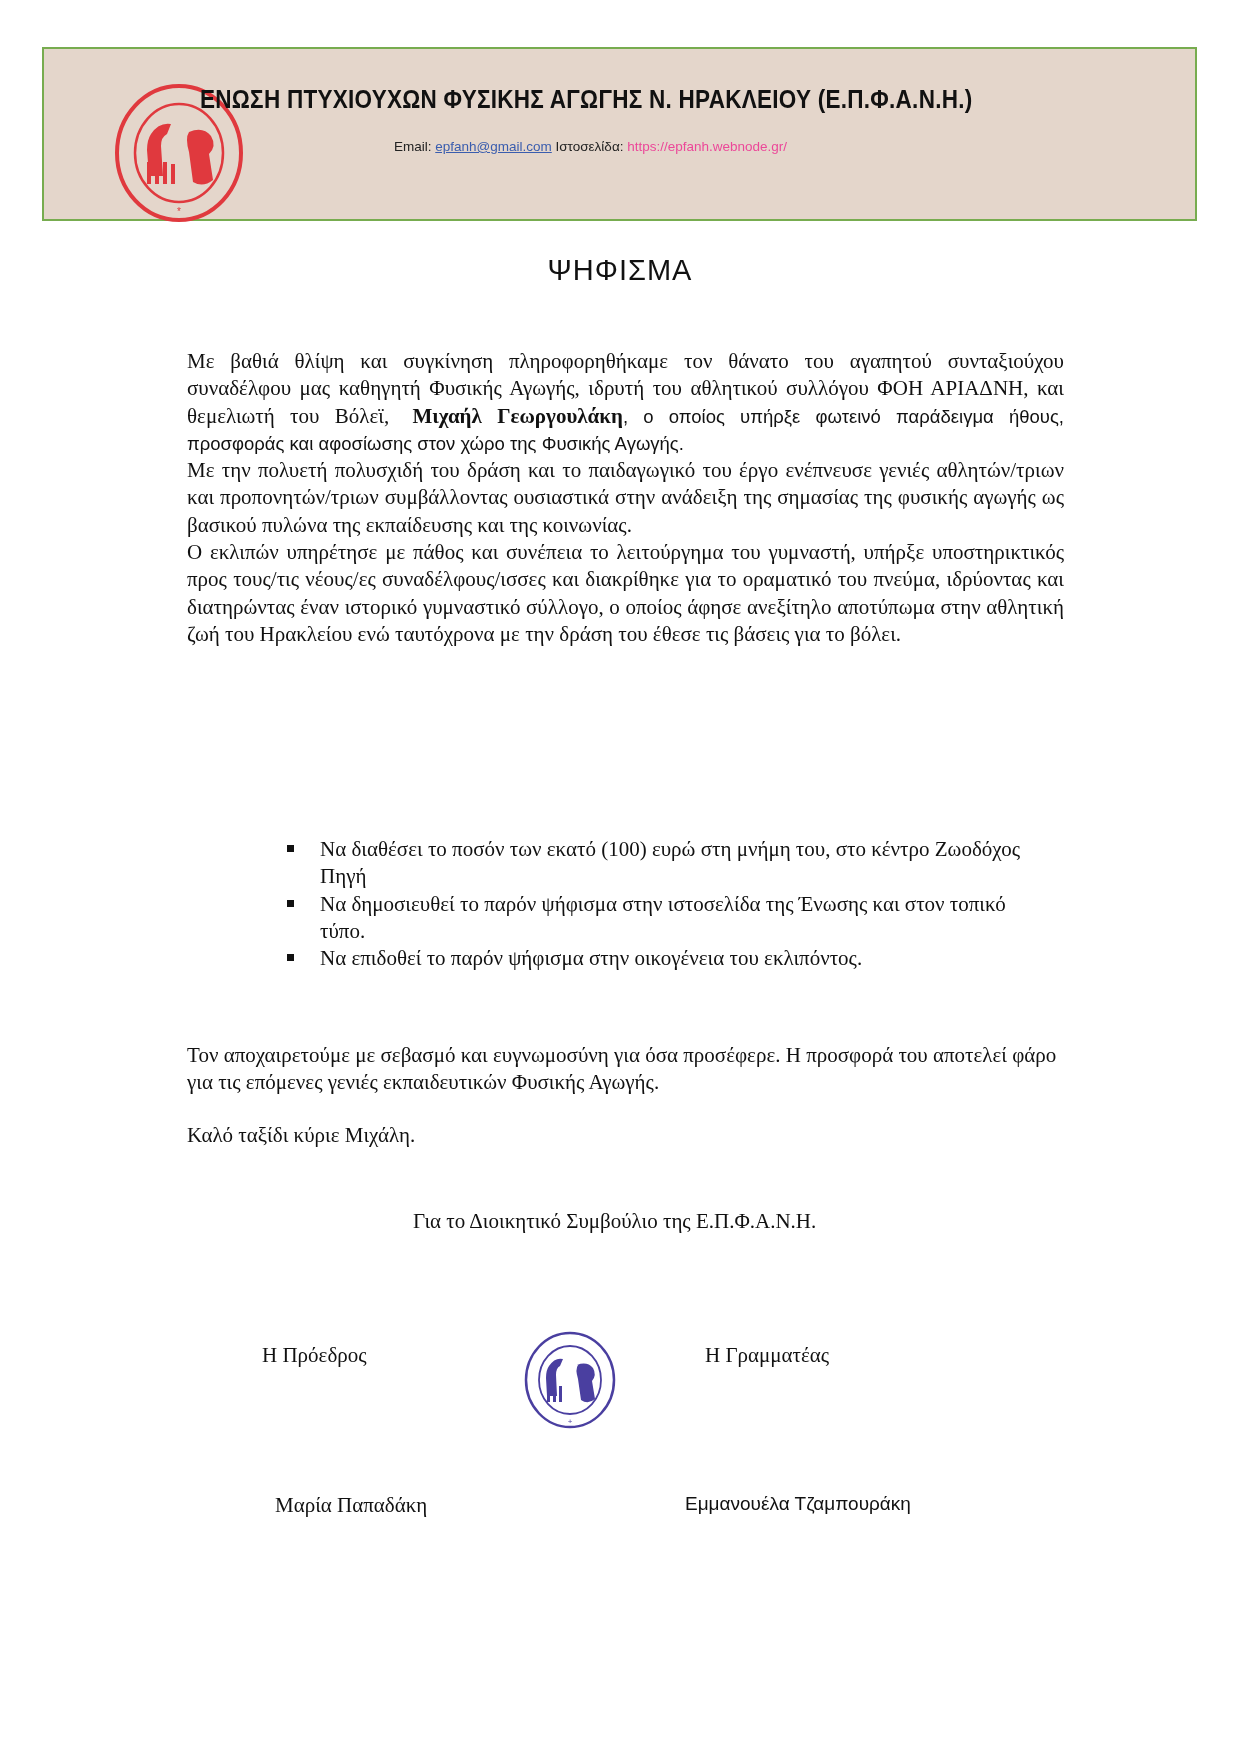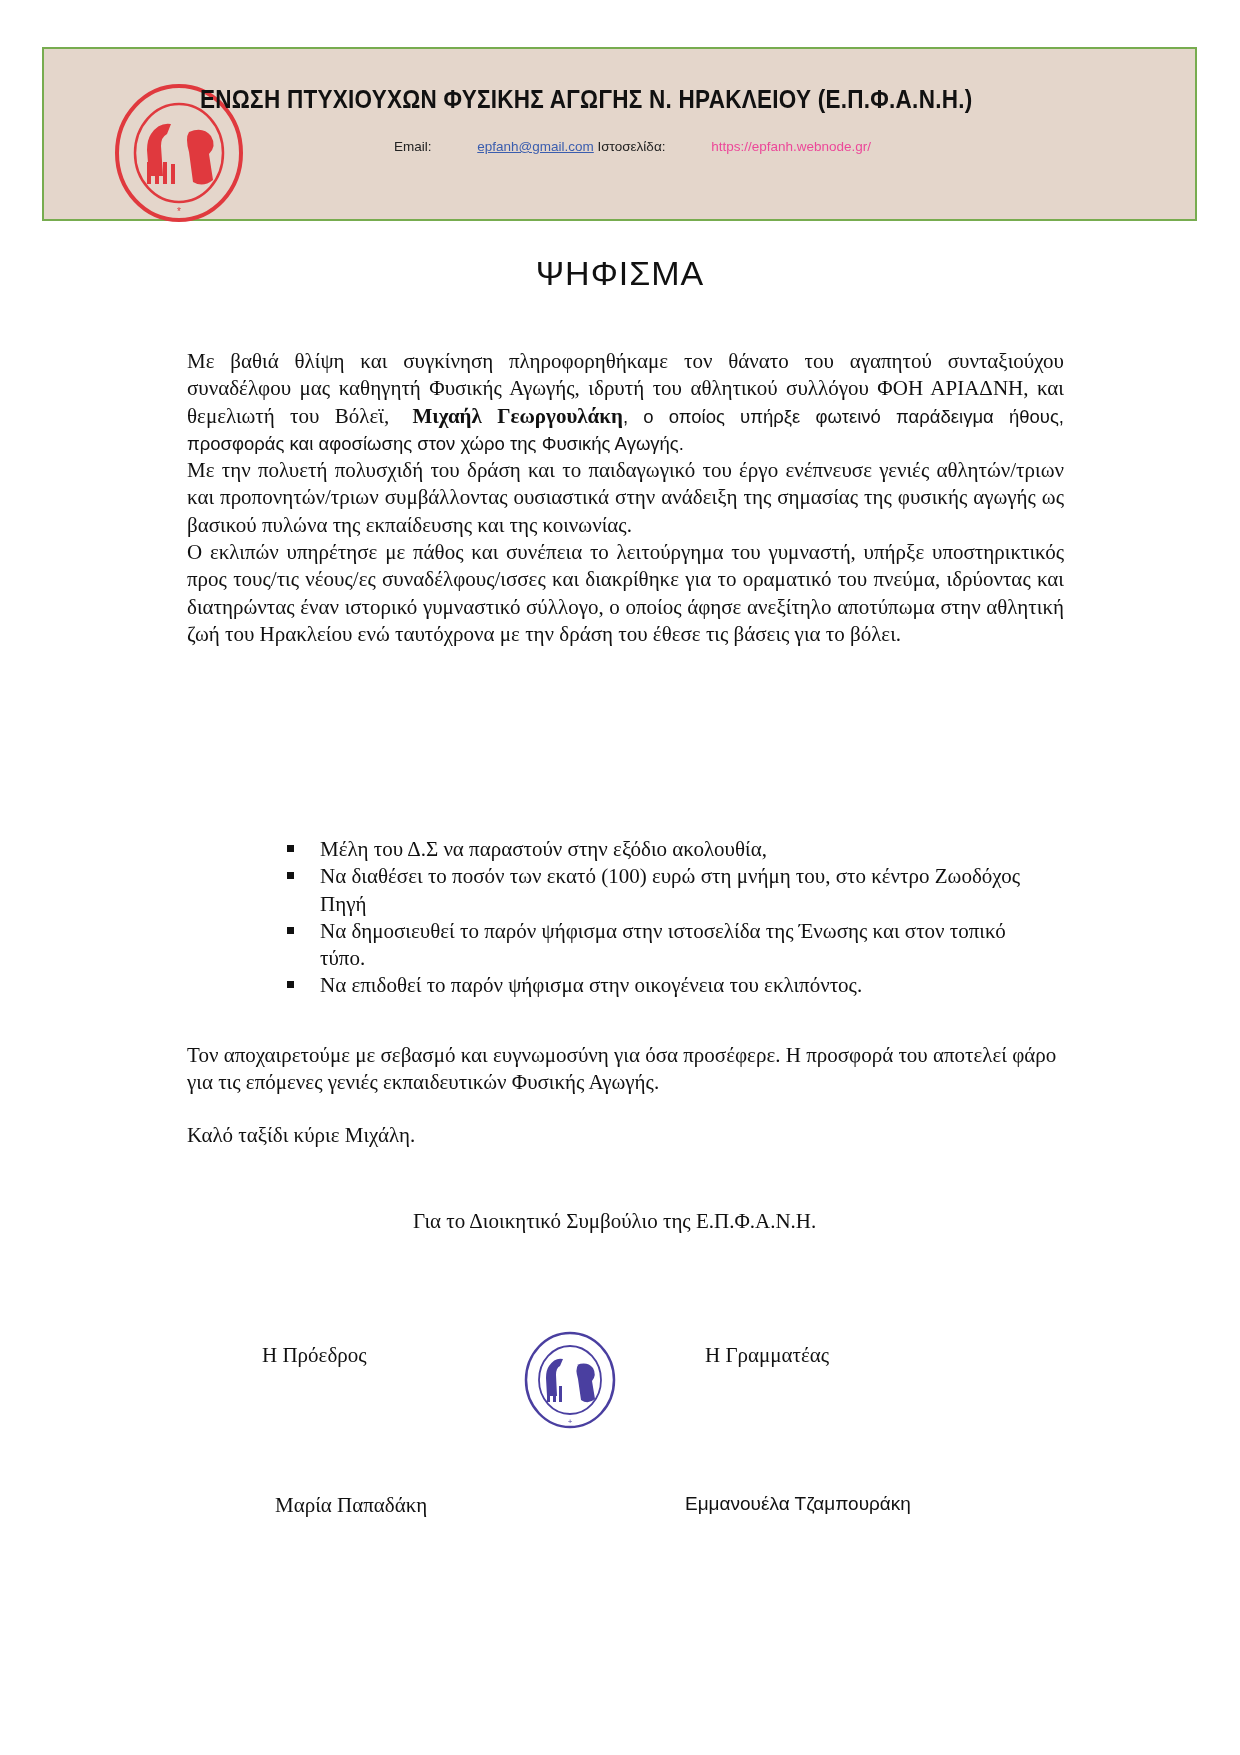--- a/index.html
+++ b/index.html
@@ -1,26 +1,26 @@
 <!DOCTYPE html>
 <html><head>
 <meta charset="utf-8">
 <style>
   html, body { margin:0; padding:0; background:#ffffff; }
   body { width:1240px; height:1755px; position:relative; overflow:hidden; font-family:"Liberation Serif", serif; color:#111; }
   .header-box { position:absolute; left:42px; top:47px; width:1155px; height:174px; background:#e4d6cb; border:2px solid #77ac4f; box-sizing:border-box; }
   .header-title { position:absolute; left:200px; top:85px; font-family:"Liberation Sans", sans-serif; font-size:25px; font-weight:bold; color:#111; letter-spacing:0.3px; transform:scaleX(0.9); transform-origin:left; white-space:nowrap; }
   .header-contact { position:absolute; left:394px; top:139px; font-family:"Liberation Sans", sans-serif; font-size:13.5px; color:#222; white-space:nowrap; }
-  .header-contact a { text-decoration:none;margin-left:42px; }
+  .header-contact a { text-decoration:none; }
   .email-link { color:#3a5dae; text-decoration:underline !important; }
   .web-link { color:#ec4899; }
   .stamp { position:absolute; }
   .stamp-red { left:113px; top:82px; width:133px; height:142px; }
   .stamp-blue { left:523px; top:1330px; width:95px; height:100px; }
-  .doc-title { position:absolute; left:0; width:1240px; top:254px; text-align:center; font-family:"Liberation Sans", sans-serif; font-size:34px; color:#111; letter-spacing:1px; }
+  .doc-title { position:absolute; left:0; width:1240px; top:254px; text-align:center; font-family:"Liberation Sans", sans-serif; font-size:29px; color:#111; letter-spacing:1px; }
   .body-text { position:absolute; left:187px; width:877px; top:348px; font-size:21px; line-height:27.3px; text-align:justify; }
   .body-text p { margin:0; }
   .body-text .bold { font-weight:bold;margin-left:8px; }
   .body-text .sans { font-family:"Liberation Sans", sans-serif; font-size:18.5px; }
   .bullets { position:absolute; left:285px; top:836px; width:770px; font-size:21px; line-height:27.3px; margin:0; padding:0; list-style:none; }
   .bullets li { position:relative; padding-left:35px; }
   .bullets li::before { content:""; position:absolute; left:2px; top:9px; width:7px; height:7px; background:#111; }
   .closing { position:absolute; left:187px; top:1042px; font-size:21px; line-height:27.3px; }
   .farewell { position:absolute; left:187px; top:1123px; font-size:21px; }
   .board { position:absolute; left:413px; top:1209px; font-size:21px; }
@@ -56,21 +56,20 @@
 
 <div class="doc-title">ΨΗΦΙΣΜΑ</div>
 
 <div class="body-text">
   <p><span>Με βαθιά θλίψη και συγκίνηση πληροφορηθήκαμε τον θάνατο του αγαπητού συνταξιούχου συναδέλφου μας καθηγητή Φυσικής Αγωγής, ιδρυτή του αθλητικού συλλόγου ΦΟΗ ΑΡΙΑΔΝΗ, και θεμελιωτή του Βόλεϊ, </span><span class="bold">Μιχαήλ Γεωργουλάκη</span><span class="sans">, ο οποίος υπήρξε φωτεινό παράδειγμα ήθους, προσφοράς και αφοσίωσης στον χώρο της Φυσικής Αγωγής.</span></p>
   <p>Με την πολυετή  πολυσχιδή του δράση και το παιδαγωγικό του έργο ενέπνευσε γενιές αθλητών/τριων και προπονητών/τριων   συμβάλλοντας ουσιαστικά στην ανάδειξη της σημασίας της φυσικής αγωγής ως βασικού πυλώνα της εκπαίδευσης και της κοινωνίας.</p>
   <p>Ο εκλιπών υπηρέτησε με πάθος και συνέπεια το λειτούργημα του γυμναστή, υπήρξε υποστηρικτικός προς τους/τις  νέους/ες  συναδέλφους/ισσες και διακρίθηκε για το οραματικό του πνεύμα,  ιδρύοντας και διατηρώντας έναν ιστορικό γυμναστικό σύλλογο, ο οποίος άφησε ανεξίτηλο αποτύπωμα στην αθλητική ζωή του Ηρακλείου  ενώ ταυτόχρονα με την δράση του έθεσε τις βάσεις  για το βόλει.</p>
 </div>
 
 <ul class="bullets">
-  <li>Μέλη του Δ.Σ να παραστούν στην εξόδιο ακολουθία,</li>
   <li>Να διαθέσει το ποσόν των εκατό (100) ευρώ στη μνήμη του, στο κέντρο Ζωοδόχος Πηγή</li>
   <li>Να δημοσιευθεί το παρόν ψήφισμα στην ιστοσελίδα της Ένωσης και στον τοπικό τύπο.</li>
   <li>Να επιδοθεί το παρόν ψήφισμα στην οικογένεια του εκλιπόντος.</li>
 </ul>
 
 <div class="closing" style="width:880px;"><span>Τον αποχαιρετούμε με σεβασμό και ευγνωμοσύνη για όσα προσέφερε. Η προσφορά του αποτελεί φάρο για τις επόμενες γενιές εκπαιδευτικών Φυσικής Αγωγής.</span></div>
 <div class="farewell">Καλό ταξίδι κύριε Μιχάλη.</div>
 <div class="board">Για το Διοικητικό Συμβούλιο της  Ε.Π.Φ.Α.Ν.Η.</div>
 
 <div class="sig-role" style="left:262px;">Η Πρόεδρος</div>

